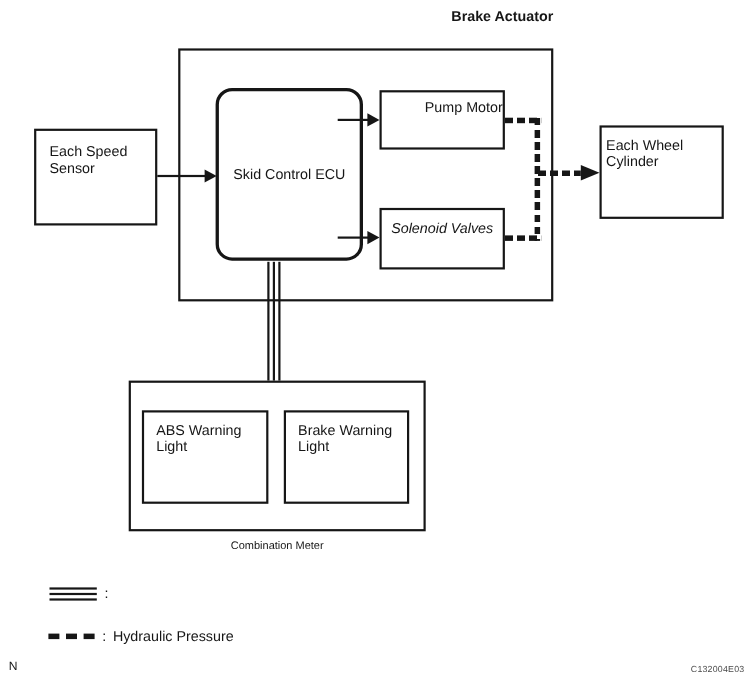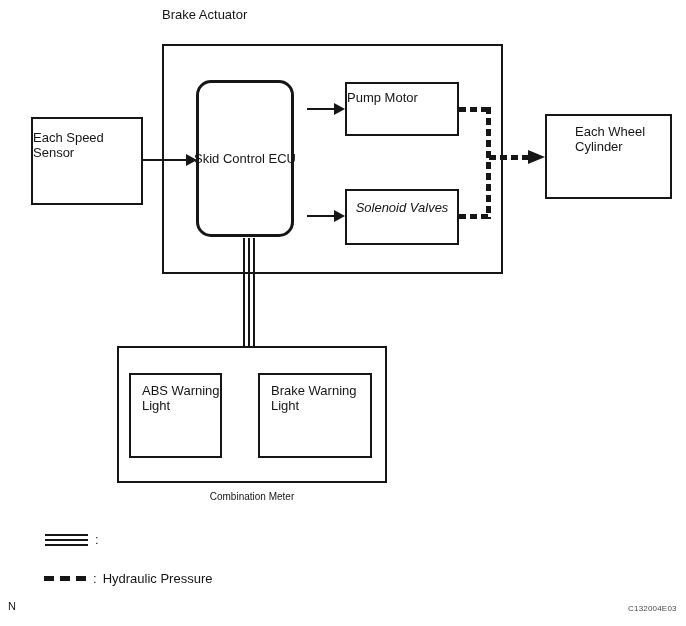--- a/index.html
+++ b/index.html
@@ -11,51 +11,51 @@
     background: #ffffff;
     font-family: "Liberation Sans", "DejaVu Sans", sans-serif;
     color: #161616;
     overflow: hidden;
   }
   .abs { position: absolute; }
 
   
   #diagram-title {
     left: 162px; top: 7px; width: 341px;
-    text-align: left; font-size: 13px;
+    text-align: right; font-size: 13px; font-weight: bold;
   }
   #meter-label {
     left: 117px; top: 491px; width: 270px;
     text-align: center; font-size: 10px;
   }
   #mark-n { left: 8px; top: 600px; font-size: 11px; }
   #fig-code { left: 628px; top: 604px; font-size: 8px; color: #4a4a4a; letter-spacing: 0.2px; }
 
   
   .node {
     position: absolute;
     border: 2px solid #161616;
     background: #ffffff;
     font-size: 13px;
     line-height: 1.18;
     white-space: pre-line;
   }
   #big-box   { left: 162px; top: 44px;  width: 341px; height: 230px; }
-  #box-speed { left: 31px;  top: 117px; width: 112px; height: 88px;  padding: 11px 0 0 0; }
+  #box-speed { left: 31px;  top: 117px; width: 112px; height: 88px;  padding: 11px 0 0 12px; }
   #box-ecu   {
-    left: 196px; top: 80px; width: 98px; height: 157px;
+    left: 196px; top: 80px; width: 134px; height: 157px;
     border-width: 3px; border-radius: 15px;
     display: flex; align-items: center; justify-content: center;
     text-align: right; white-space: nowrap;
   }
-  #box-pump     { left: 345px; top: 82px;  width: 114px; height: 54px; padding-top: 6px;  text-align: left; }
+  #box-pump     { left: 345px; top: 82px;  width: 114px; height: 54px; padding-top: 6px;  text-align: right; }
   #box-solenoid { left: 345px; top: 189px; width: 114px; height: 56px; padding-top: 9px;  text-align: center; font-style: italic; }
-  #box-cylinder { left: 545px; top: 114px; width: 127px; height: 85px; padding: 8px 0 0 28px; }
+  #box-cylinder { left: 545px; top: 114px; width: 113px; height: 85px; padding: 8px 0 0 4px; }
   #box-meter    { left: 117px; top: 346px; width: 270px; height: 137px; }
-  #box-abs      { left: 129px; top: 373px; width: 93px; height: 85px; padding: 8px 0 0 11px; }
+  #box-abs      { left: 129px; top: 373px; width: 115px; height: 85px; padding: 8px 0 0 11px; }
   #box-brake    { left: 258px; top: 373px; width: 114px; height: 85px; padding: 8px 0 16px 11px; }
 
   
   .line { position: absolute; background: #161616; }
   .head {
     position: absolute; width: 0; height: 0;
     border-top: 6px solid transparent;
     border-bottom: 6px solid transparent;
     border-left: 11px solid #161616;
   }

